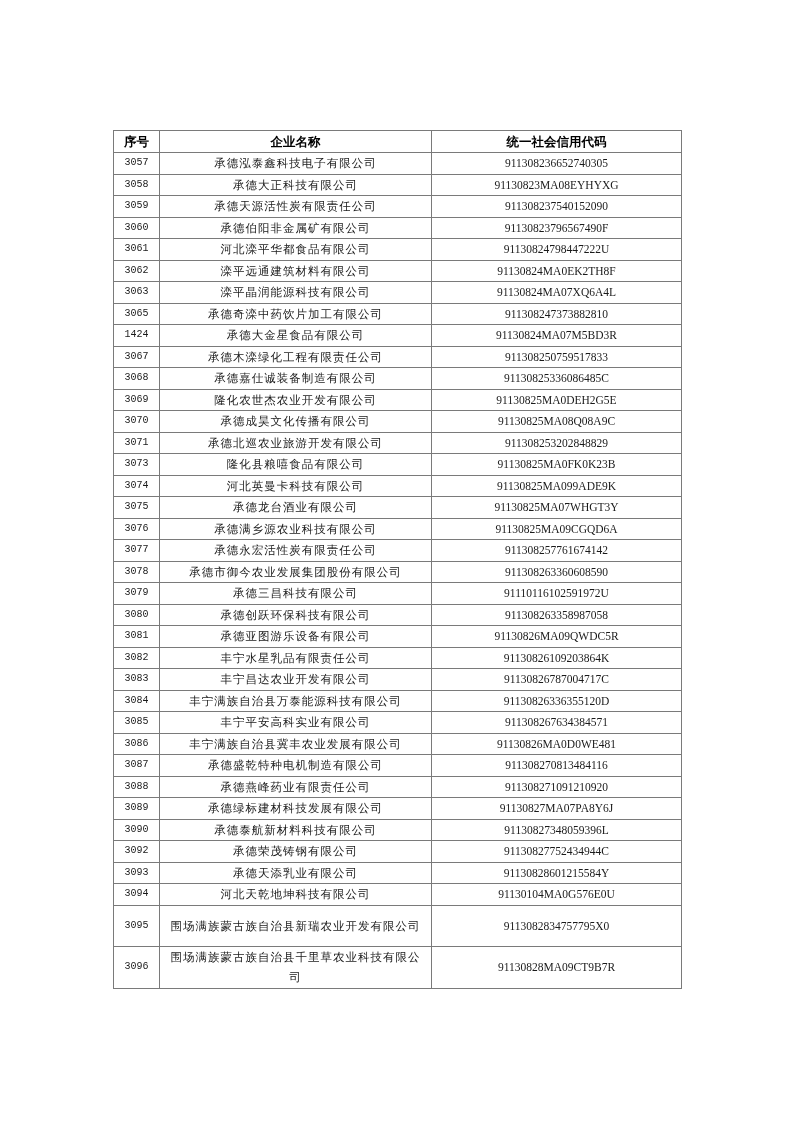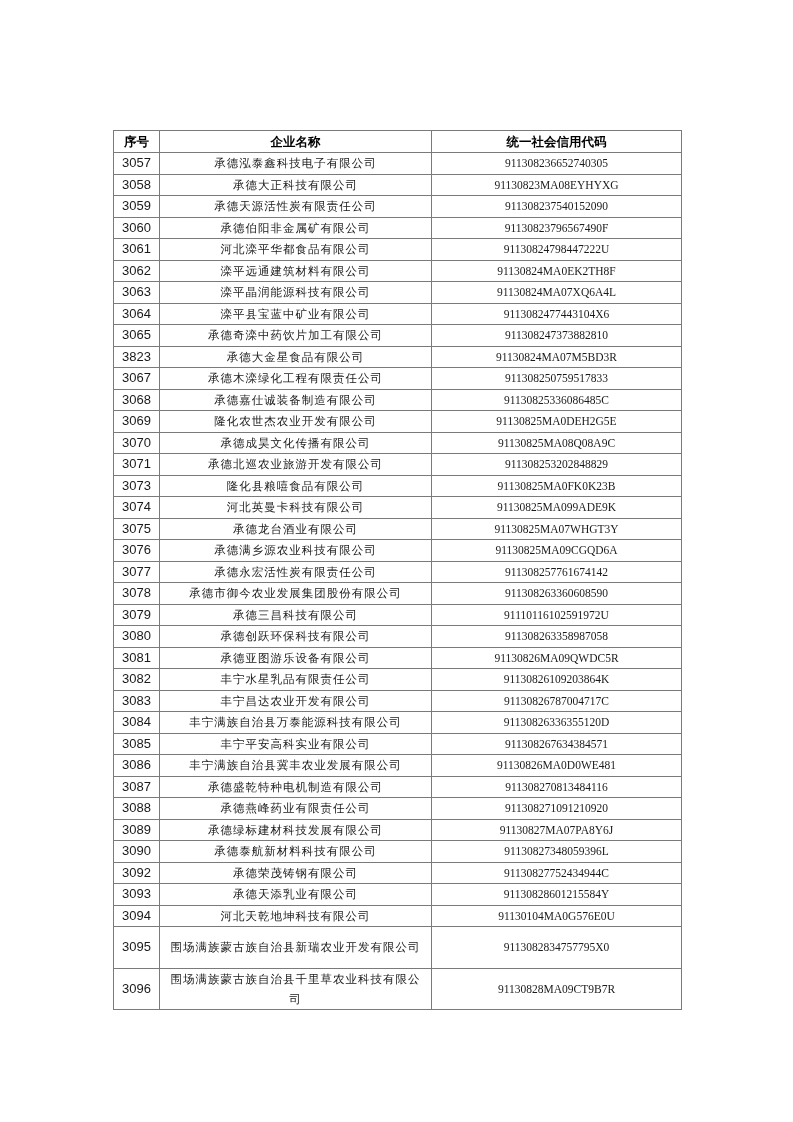--- a/index.html
+++ b/index.html
@@ -50,22 +50,22 @@
       height: 21px;
       font-weight: bold;
       font-size: 12.5px;
       color: #000000;
     }
     table.registry td {
       height: 20.5px;
       color: #1a1a1a;
     }
     table.registry td.no {
-      font-family: Liberation Sans, sans-serif;
-      font-size: 13px;
+      font-family: Liberation Mono, monospace;
+      font-size: 10px;
     }
     table.registry td.name {
       letter-spacing: 1px;
     }
     table.registry td.code {
       font-family: Liberation Serif, serif;
       font-size: 11.5px;
       letter-spacing: 0px;
     }
     table.registry tr.tall td {
@@ -125,31 +125,26 @@
           <td class="no">3062</td>
           <td class="name">滦平远通建筑材料有限公司</td>
           <td class="code">91130824MA0EK2TH8F</td>
         </tr>
         <tr>
           <td class="no">3063</td>
           <td class="name">滦平晶润能源科技有限公司</td>
           <td class="code">91130824MA07XQ6A4L</td>
         </tr>
         <tr>
-          <td class="no">3064</td>
-          <td class="name">滦平县宝蓝中矿业有限公司</td>
-          <td class="code">9113082477443104X6</td>
-        </tr>
-        <tr>
           <td class="no">3065</td>
           <td class="name">承德奇滦中药饮片加工有限公司</td>
           <td class="code">911308247373882810</td>
         </tr>
         <tr>
-          <td class="no">3823</td>
+          <td class="no">1424</td>
           <td class="name">承德大金星食品有限公司</td>
           <td class="code">91130824MA07M5BD3R</td>
         </tr>
         <tr>
           <td class="no">3067</td>
           <td class="name">承德木滦绿化工程有限责任公司</td>
           <td class="code">911308250759517833</td>
         </tr>
         <tr>
           <td class="no">3068</td>

